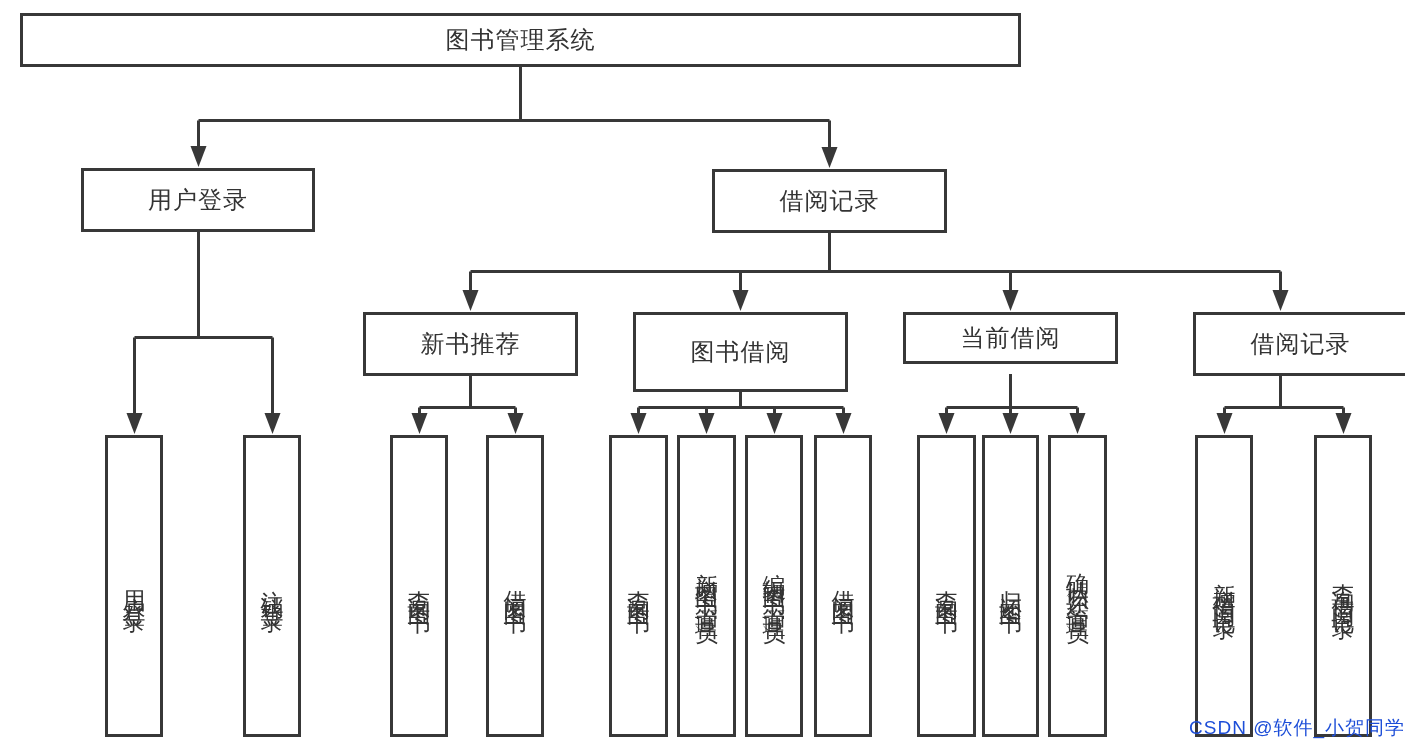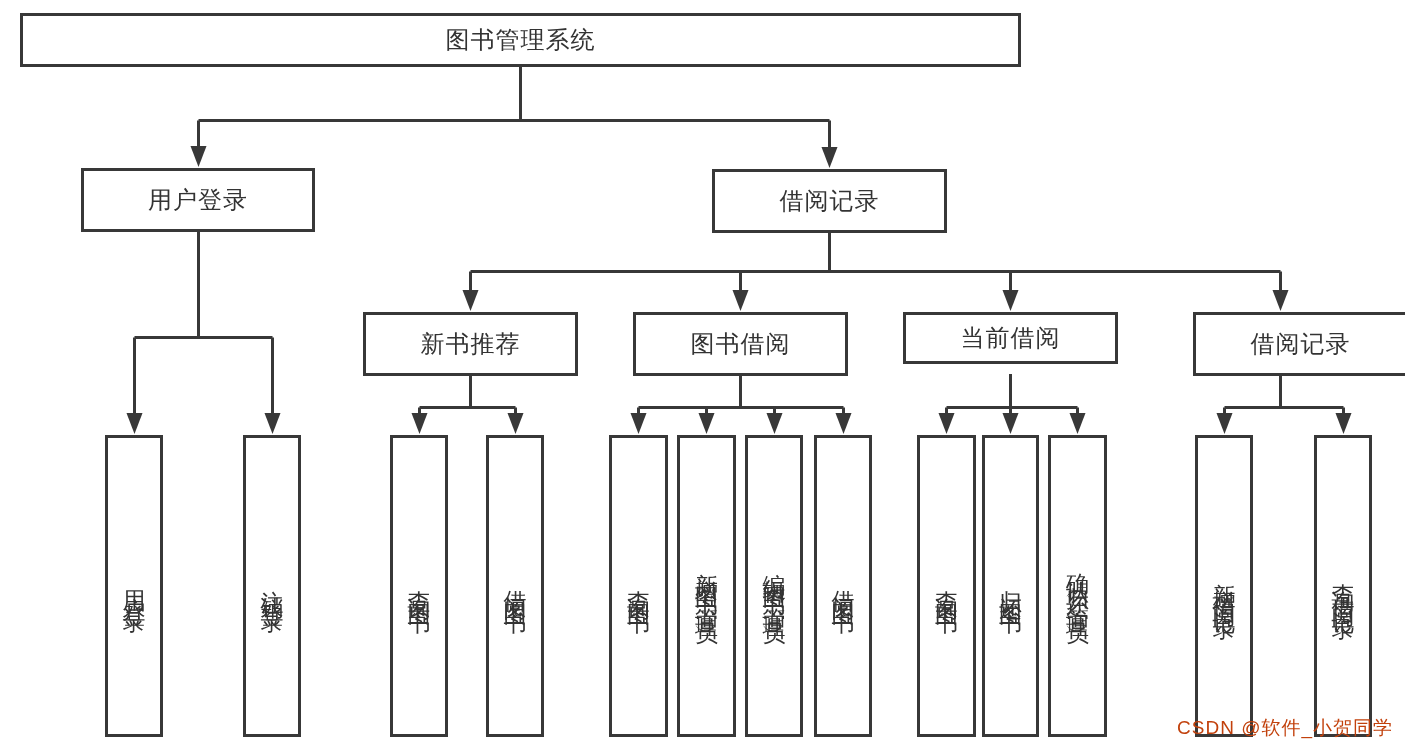--- a/index.html
+++ b/index.html
@@ -36,24 +36,24 @@
     writing-mode:vertical-rl;
     text-orientation:mixed;
     font-size:23px;
     letter-spacing:7px;
     line-height:1;
     color:var(--text);
     max-height:292px;
   }
   .watermark{
     position:absolute;
-    right:12px;
+    right:0;
     bottom:6px;
     font-size:19px;
-    color:#c2410c;
+    color:#1d4ed8;
     letter-spacing:1px;
     white-space:nowrap;
     z-index:5;
   }
 </style>
 </head>
 <body>
 
 <div class="stage">
 
@@ -122,21 +122,21 @@
   <div class="box" style="left:81px;top:168px;width:234px;height:64px;">
     <span class="hlabel">用户登录</span>
   </div>
   <div class="box" style="left:712px;top:169px;width:235px;height:64px;">
     <span class="hlabel">借阅记录</span>
   </div>
 
   <div class="box" style="left:363px;top:312px;width:215px;height:64px;">
     <span class="hlabel">新书推荐</span>
   </div>
-  <div class="box" style="left:633px;top:312px;width:215px;height:64px;">
+  <div class="box" style="left:633px;top:312px;width:215px;height:80px;">
     <span class="hlabel">图书借阅</span>
   </div>
   <div class="box" style="left:903px;top:312px;width:215px;height:52px;">
     <span class="hlabel">当前借阅</span>
   </div>
   <div class="box" style="left:1173px;top:312px;width:215px;height:64px;margin-left:20px;">
     <span class="hlabel">借阅记录</span>
   </div>
 
   <div class="box vbox" style="left:105px;top:435px;width:58px;height:302px;">

